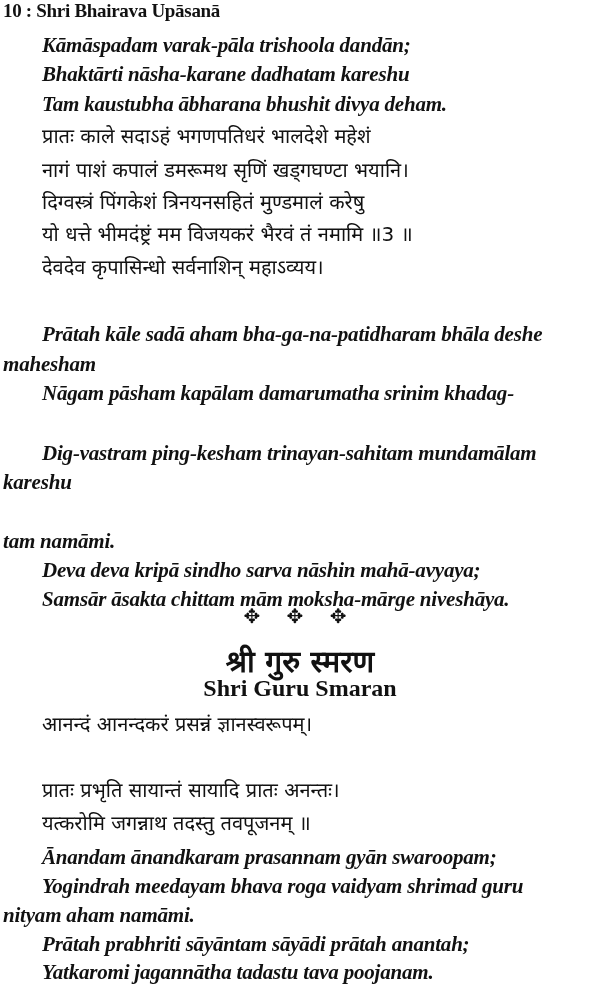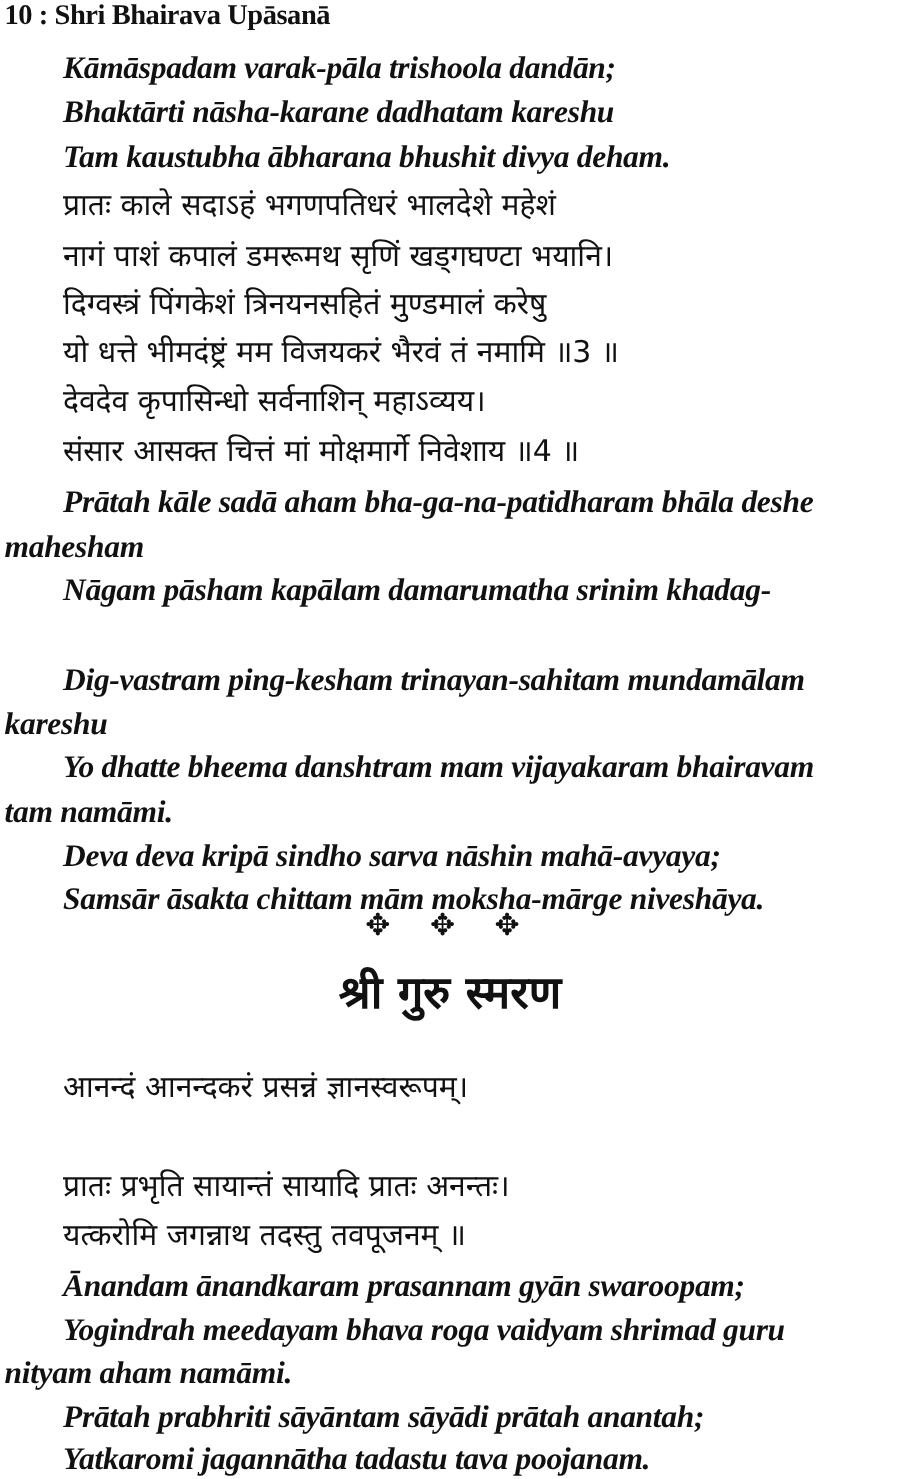--- a/index.html
+++ b/index.html
@@ -79,35 +79,34 @@
   <div class="line roman ind" style="top:33px">Kāmāspadam varak-pāla trishoola dandān;</div>
   <div class="line roman ind" style="top:62px">Bhaktārti nāsha-karane dadhatam kareshu</div>
   <div class="line roman ind" style="top:92px">Tam kaustubha ābharana bhushit divya deham.</div>
 
   <div class="line deva ind" style="top:122px">प्रातः काले सदाऽहं भगणपतिधरं भालदेशे महेशं</div>
   <div class="line deva ind" style="top:156px">नागं पाशं कपालं डमरूमथ सृणिं खड्गघण्टा भयानि।</div>
   <div class="line deva ind" style="top:188px">दिग्वस्त्रं पिंगकेशं त्रिनयनसहितं मुण्डमालं करेषु</div>
   <div class="line deva ind" style="top:220px">यो धत्ते भीमदंष्ट्रं मम विजयकरं भैरवं तं नमामि ॥3 ॥</div>
 
   <div class="line deva ind" style="top:253px">देवदेव कृपासिन्धो सर्वनाशिन् महाऽव्यय।</div>
-  <div class="line deva ind" style="top:286px">संसार आसक्त चित्तं मां मोक्षमार्गे निवेशाय ॥4 ॥</div>
 
   <div class="line roman ind" style="top:322px">Prātah kāle sadā aham bha-ga-na-patidharam bhāla deshe</div>
   <div class="line roman flush" style="top:352px">mahesham</div>
   <div class="line roman ind" style="top:381px">Nāgam pāsham kapālam damarumatha srinim khadag-</div>
   <div class="line roman ind" style="top:441px">Dig-vastram ping-kesham trinayan-sahitam mundamālam</div>
   <div class="line roman flush" style="top:470px">kareshu</div>
-  <div class="line roman ind" style="top:499px">Yo dhatte bheema danshtram mam vijayakaram bhairavam</div>
   <div class="line roman flush" style="top:529px">tam namāmi.</div>
   <div class="line roman ind" style="top:558px">Deva deva kripā sindho sarva nāshin mahā-avyaya;</div>
   <div class="line roman ind" style="top:587px">Samsār āsakta chittam mām moksha-mārge niveshāya.</div>
 
   <div class="line center ornament" style="top:604px">✥ ✥ ✥</div>
 
   <div class="line center title-deva" style="top:640px">श्री गुरु स्मरण</div>
+  <div class="line center title-roman" style="top:675px">Shri Guru Smaran</div>
 
   <div class="line deva ind" style="top:710px">आनन्दं आनन्दकरं प्रसन्नं ज्ञानस्वरूपम्।</div>
   <div class="line deva ind" style="top:776px">प्रातः प्रभृति सायान्तं सायादि प्रातः अनन्तः।</div>
   <div class="line deva ind" style="top:809px">यत्करोमि जगन्नाथ तदस्तु तवपूजनम् ॥</div>
 
   <div class="line roman ind" style="top:845px">Ānandam ānandkaram prasannam gyān swaroopam;</div>
   <div class="line roman ind" style="top:874px">Yogindrah meedayam bhava roga vaidyam shrimad guru</div>
   <div class="line roman flush" style="top:903px">nityam aham namāmi.</div>
   <div class="line roman ind" style="top:932px">Prātah prabhriti sāyāntam sāyādi prātah anantah;</div>
   <div class="line roman ind" style="top:960px">Yatkaromi jagannātha tadastu tava poojanam.</div>

